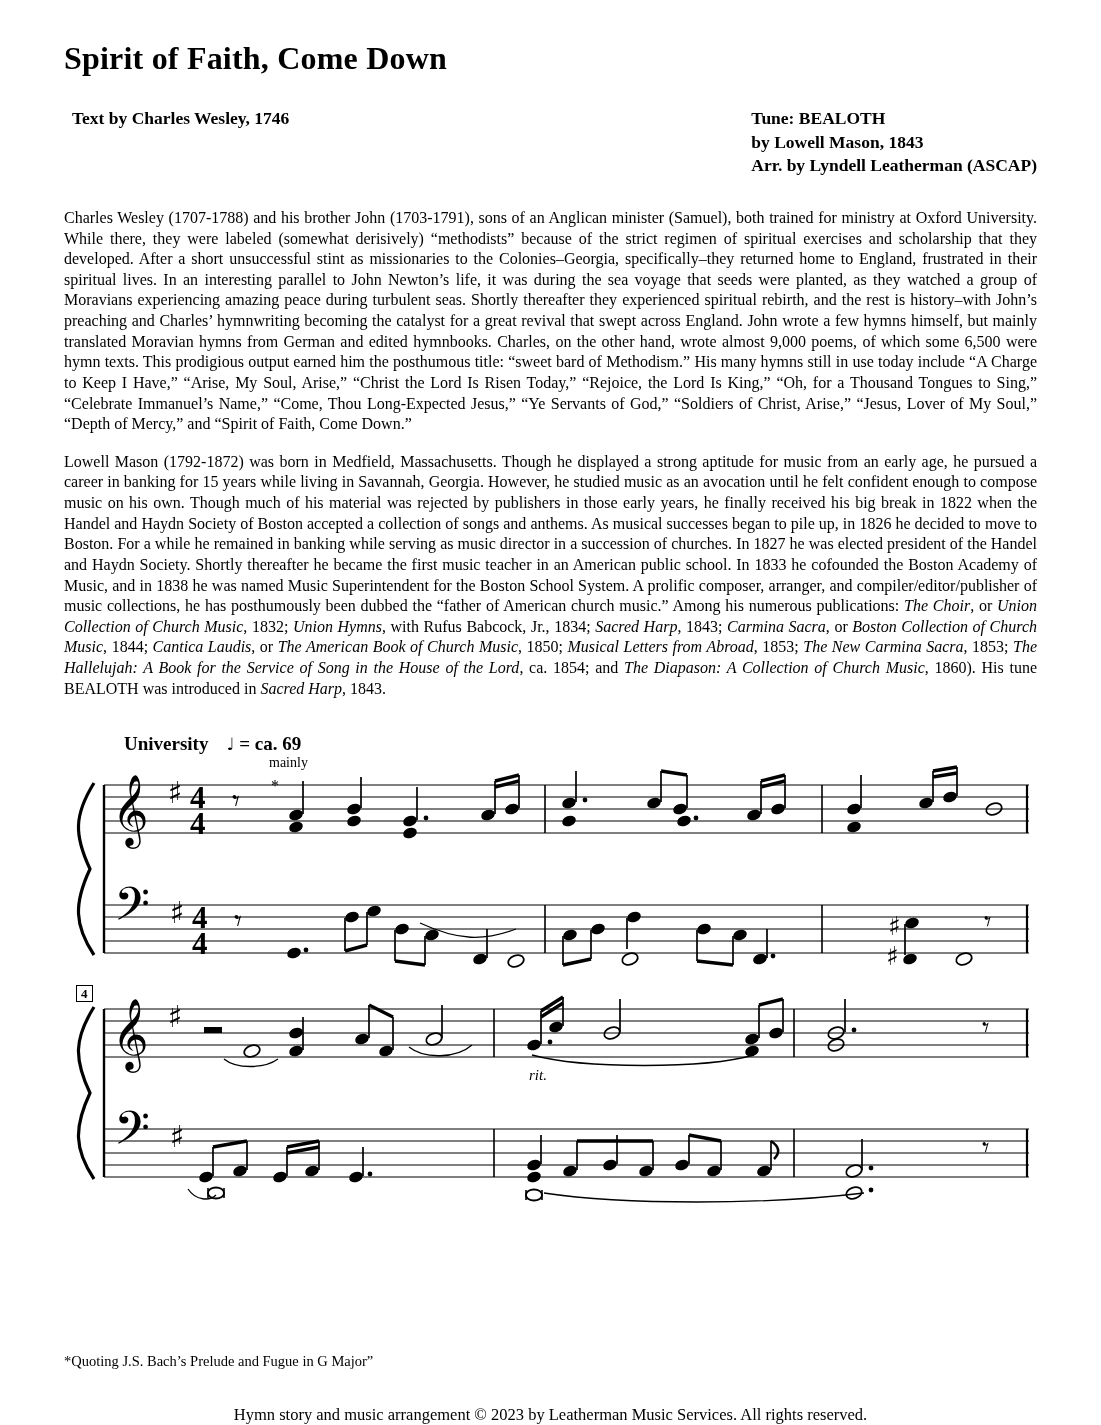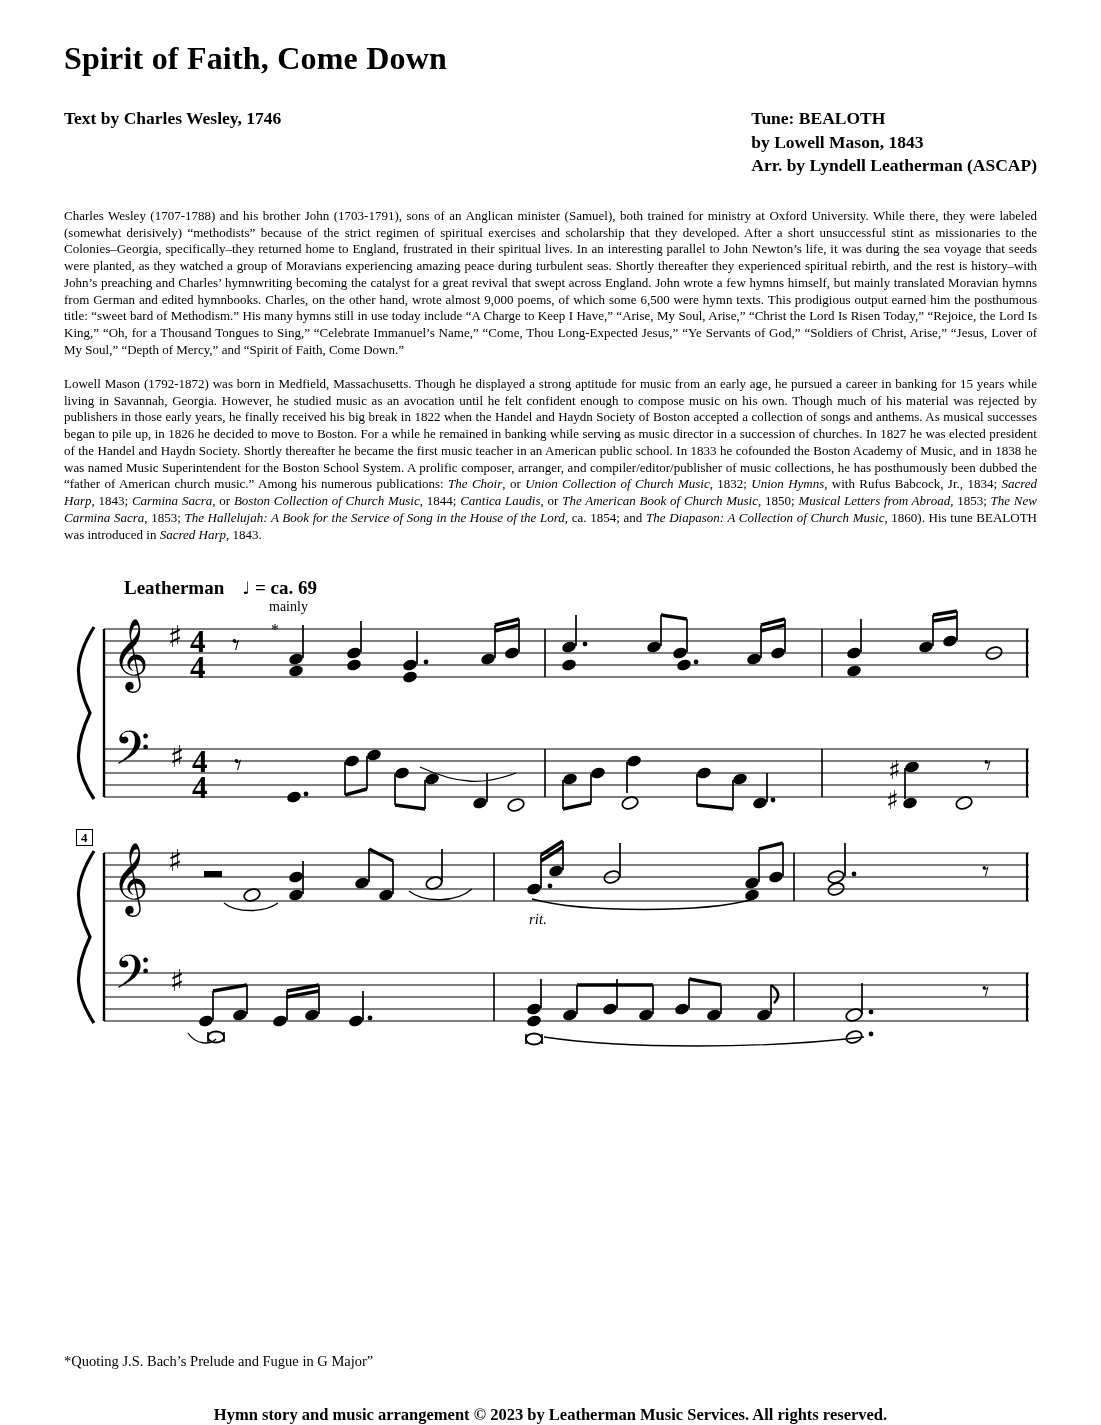--- a/index.html
+++ b/index.html
@@ -32,30 +32,31 @@
   .credits {
     display: flex;
     justify-content: space-between;
     align-items: flex-start;
     margin-top: 30px;
   }
   .credit-left {
     font-size: 17.5px;
     font-weight: bold;
     padding-top: 1px;
+    margin-left: 8px;
   }
   .credit-right {
     font-size: 17.5px;
     font-weight: bold;
     text-align: left;
     line-height: 1.35;
   }
   .body-text {
     margin-top: 30px;
-    font-size: 13px;
+    font-size: 16px;
     line-height: 1.29;
     text-align: justify;
   }
   .body-text.second {
     margin-top: 17px;
   }
   .body-text i { font-style: italic; }
 
   
   .music {
@@ -119,21 +120,21 @@
     bottom: 95px;
     font-size: 14.5px;
   }
   .copyright {
     position: absolute;
     left: 0;
     right: 0;
     bottom: 40px;
     text-align: center;
     font-size: 16.5px;
-    font-weight: bold;
+    font-weight: normal;
   }
 </style>
 </head>
 <body>
 
 <div class="page">
 
   <div class="title">Spirit of Faith, Come Down</div>
 
   <div class="credits">
@@ -145,21 +146,21 @@
     </div>
   </div>
 
   <div class="body-text">Charles Wesley (1707-1788) and his brother John (1703-1791), sons of an Anglican minister (Samuel), both trained for ministry at Oxford University. While there, they were labeled (somewhat derisively) “methodists” because of the strict regimen of spiritual exercises and scholarship that they developed. After a short unsuccessful stint as missionaries to the Colonies–Georgia, specifically–they returned home to England, frustrated in their spiritual lives. In an interesting parallel to John Newton’s life, it was during the sea voyage that seeds were planted, as they watched a group of Moravians experiencing amazing peace during turbulent seas. Shortly thereafter they experienced spiritual rebirth, and the rest is history–with John’s preaching and Charles’ hymnwriting becoming the catalyst for a great revival that swept across England. John wrote a few hymns himself, but mainly translated Moravian hymns from German and edited hymnbooks. Charles, on the other hand, wrote almost 9,000 poems, of which some 6,500 were hymn texts. This prodigious output earned him the posthumous title: “sweet bard of Methodism.” His many hymns still in use today include “A Charge to Keep I Have,” “Arise, My Soul, Arise,” “Christ the Lord Is Risen Today,” “Rejoice, the Lord Is King,” “Oh, for a Thousand Tongues to Sing,” “Celebrate Immanuel’s Name,” “Come, Thou Long-Expected Jesus,” “Ye Servants of God,” “Soldiers of Christ, Arise,” “Jesus, Lover of My Soul,” “Depth of Mercy,” and “Spirit of Faith, Come Down.”</div>
 
   <div class="body-text second" id="para2"><span>Lowell Mason (1792-1872) was born in Medfield, Massachusetts. Though he displayed a strong aptitude for music from an early age, he pursued a career in banking for 15 years while living in Savannah, Georgia. However, he studied music as an avocation until he felt confident enough to compose music on his own. Though much of his material was rejected by publishers in those early years, he finally received his big break in 1822 when the Handel and Haydn Society of Boston accepted a collection of songs and anthems. As musical successes began to pile up, in 1826 he decided to move to Boston. For a while he remained in banking while serving as music director in a succession of churches. In 1827 he was elected president of the Handel and Haydn Society. Shortly thereafter he became the first music teacher in an American public school. In 1833 he cofounded the Boston Academy of Music, and in 1838 he was named Music Superintendent for the Boston School System. A prolific composer, arranger, and compiler/editor/publisher of music collections, he has posthumously been dubbed the “father of American church music.” Among his numerous publications: </span><i>The Choir</i><span>, or </span><i>Union Collection of Church Music</i><span>, 1832; </span><i>Union Hymns</i><span>, with Rufus Babcock, Jr., 1834; </span><i>Sacred Harp</i><span>, 1843; </span><i>Carmina Sacra</i><span>, or </span><i>Boston Collection of Church Music</i><span>, 1844; </span><i>Cantica Laudis</i><span>, or </span><i>The American Book of Church Music</i><span>, 1850; </span><i>Musical Letters from Abroad</i><span>, 1853; </span><i>The New Carmina Sacra</i><span>, 1853; </span><i>The Hallelujah: A Book for the Service of Song in the House of the Lord</i><span>, ca. 1854; and </span><i>The Diapason: A Collection of Church Music</i><span>, 1860). His tune BEALOTH was introduced in </span><i>Sacred Harp</i><span>, 1843.</span></div>
 
   <div class="music">
 
     <div class="tempo-row">
-      <span class="tempo">Leatherman</span>
+      <span class="tempo">University</span>
       <span class="tempo" style="margin-left:14px;">
         <span class="noteq">♩</span>
         <span style="">= ca. 69</span>
       </span>
       <span class="tacet">mainly</span>
       <span class="asterisk">*</span>
     </div>
 
     <div class="system">
       <div class="staffwrap">

